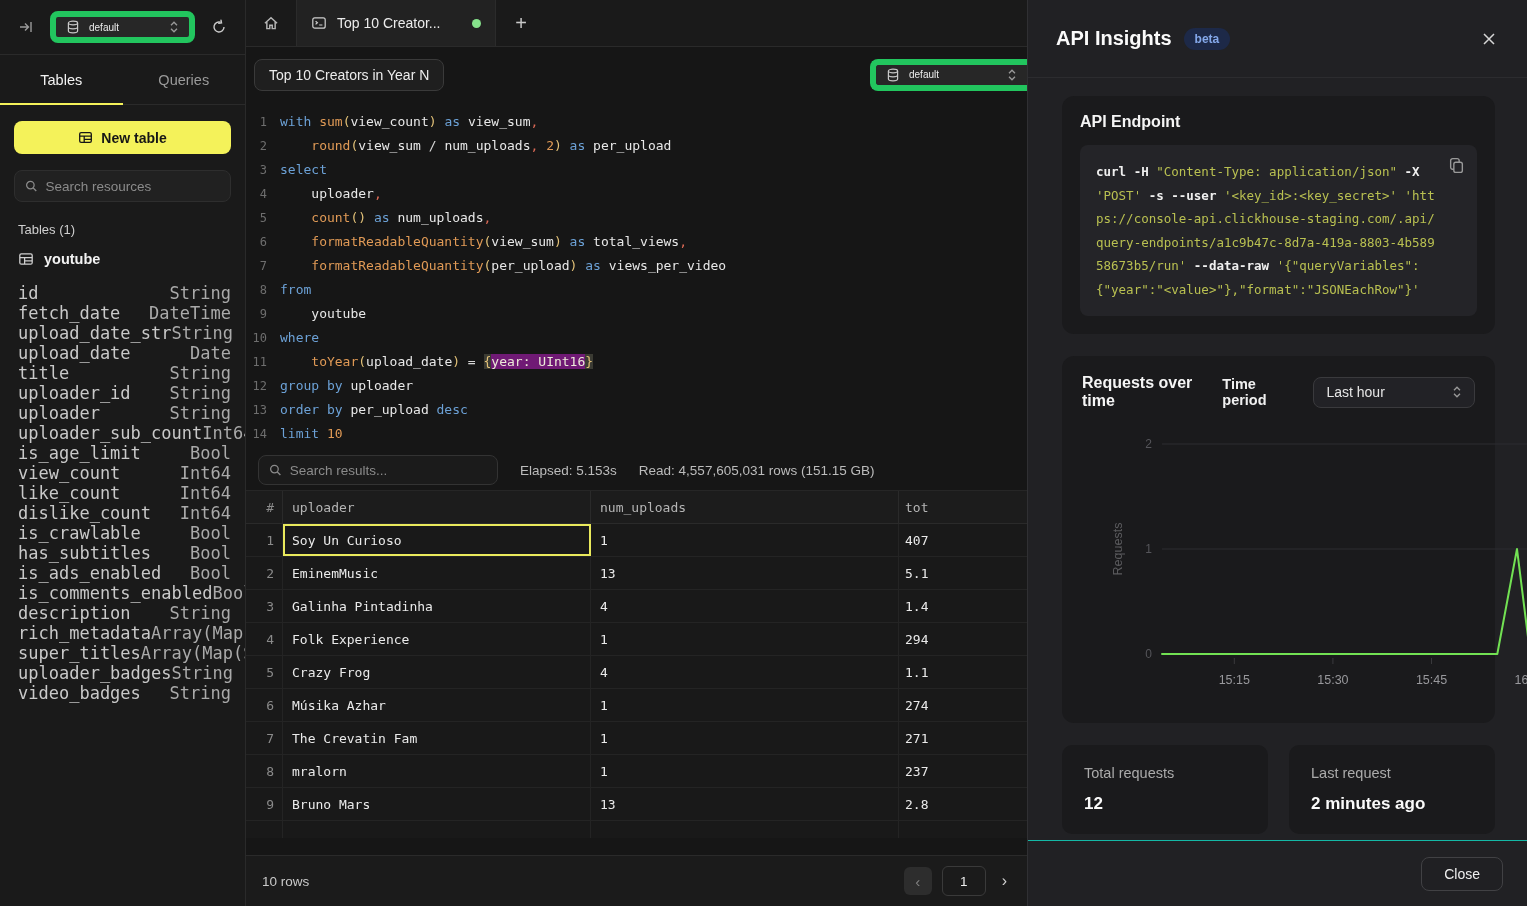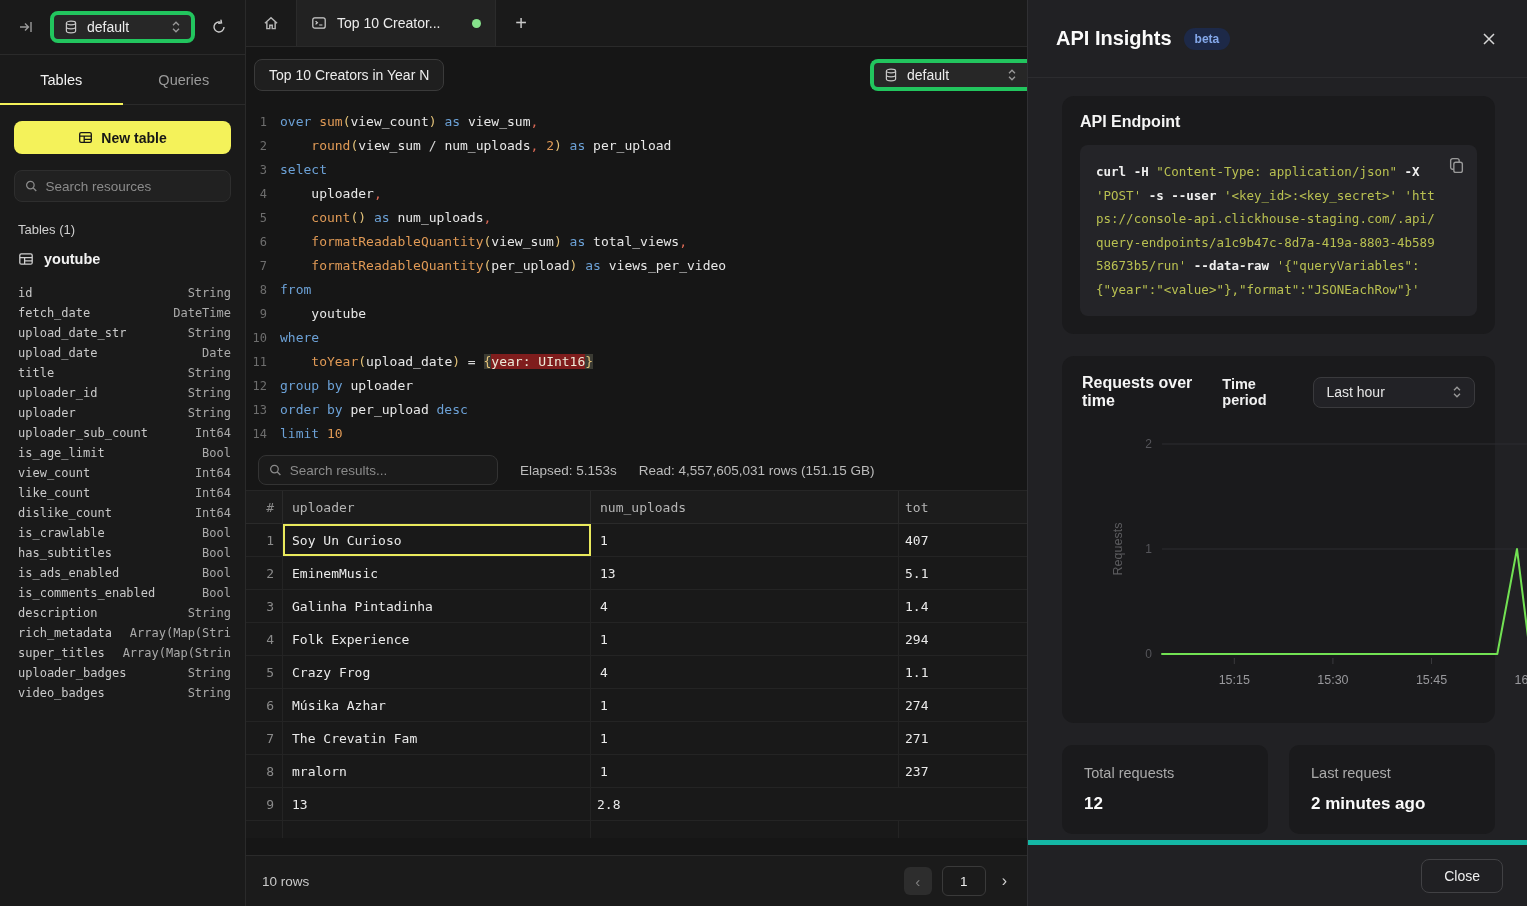--- a/index.html
+++ b/index.html
@@ -4,35 +4,35 @@
 <style>
   * { margin:0; padding:0; box-sizing:border-box; }
   html,body { width:1527px; height:906px; background:#141414; overflow:hidden;
     font-family:"Liberation Sans", sans-serif; color:#e8e8e8; }
   .app { width:1527px; height:906px; display:flex; }
 
   
   .sidebar { width:246px; flex:none; background:#1a1a1a; border-right:1px solid #2a2a2a; display:flex; flex-direction:column; }
   .sidebar-topbar { height:55px; flex:none; display:flex; align-items:center; gap:12px; padding:0 14px; border-bottom:1px solid #2a2a2a; }
   .icon-btn { background:none; border:none; color:#9a9a9a; display:flex; align-items:center; justify-content:center; cursor:pointer; padding:4px; }
-  .chip-select { height:32px; background:#272727; border:4px solid #22c55e; border-radius:8px; display:flex; align-items:center; gap:9px; padding:0 10px; font-size:14px; color:#ececec; cursor:pointer; }
+  .chip-select { height:32px; background:#272727; border:6px solid #22c55e; border-radius:8px; display:flex; align-items:center; gap:9px; padding:0 10px; font-size:10px; color:#ececec; cursor:pointer; }
   .chip-select .grow { flex:1; }
   .sidebar-topbar .chip-select { flex:1; }
   .sidebar-tabs { height:50px; flex:none; display:flex; border-bottom:1px solid #2a2a2a; }
   .s-tab { flex:1; display:flex; align-items:center; justify-content:center; font-size:14.5px; color:#9a9a9a; position:relative; cursor:pointer; }
   .s-tab.active { color:#f2f2f2; }
   .s-tab.active::after { content:""; position:absolute; left:0; right:0; bottom:-1px; height:2px; background:#f4f25a; }
   .sidebar-body { padding:16px 14px 0 14px; overflow:hidden; }
   .new-table-btn { width:100%; height:33px; background:#f4f25a; color:#161616; border:none; border-radius:8px; font-size:14px; font-weight:700; display:flex; align-items:center; justify-content:center; gap:8px; cursor:pointer; font-family:"Liberation Sans", sans-serif; }
   .search-box { margin-top:16px; height:32px; background:#212121; border:1px solid #2e2e2e; border-radius:8px; display:flex; align-items:center; gap:8px; padding:0 10px; }
   .search-box input { background:transparent; border:none; outline:none; color:#d8d8d8; font-size:13.5px; width:100%; font-family:"Liberation Sans", sans-serif; }
   .search-box input::placeholder { color:#8b8b8b; }
   .tables-label { margin-top:20px; font-size:13px; color:#cfcfcf; padding-left:4px; }
   .table-entry { margin-top:14px; display:flex; align-items:center; gap:10px; padding-left:4px; color:#f2f2f2; font-size:14.5px; font-weight:600; cursor:pointer; }
-  .column-list { margin-top:16px; padding-left:4px; font-family:"DejaVu Sans Mono", monospace; font-size:12px; line-height:20px; }
+  .column-list { margin-top:16px; padding-left:4px; font-family:"DejaVu Sans Mono", monospace; font-size:17px; line-height:20px; }
   .col-row { display:flex; justify-content:space-between; cursor:default; }
   .col-name { color:#c9c9c9; }
   .col-type { color:#aaaaaa; }
 
   
   .main { flex:1; min-width:0; background:#161616; display:flex; flex-direction:column; }
   .tabbar { height:47px; flex:none; background:#1a1a1a; border-bottom:1px solid #2a2a2a; display:flex; align-items:stretch; }
   .home-btn { width:50px; display:flex; align-items:center; justify-content:center; color:#b5b5b5; cursor:pointer; }
   .query-tab { width:200px; background:#222222; border-left:1px solid #2b2b2b; border-right:1px solid #2b2b2b; display:flex; align-items:center; gap:10px; padding:0 14px; cursor:pointer; }
   .query-tab .tab-label { font-size:14px; color:#ececec; white-space:nowrap; overflow:hidden; flex:1; }
@@ -43,21 +43,21 @@
   .editor-header .chip-select { width:157px; border-radius:8px 0 0 8px; border-right:none; }
 
   .code-area { flex:none; padding:8px 0 4px 0; font-family:"DejaVu Sans Mono", monospace; font-size:13px; line-height:24px; }
   .code-line { display:flex; }
   .gutter { width:34px; flex:none; text-align:right; padding-right:13px; color:#6e6e6e; font-size:12px; user-select:none; }
   .code-text { white-space:pre; }
   .tk-kw { color:#6ca1d6; } .tk-fn { color:#e09a56; } .tk-br { color:#e2c178; }
   .tk-id { color:#e8e8e8; } .tk-num { color:#e09a56; } .tk-pu { color:#dd6a56; }
   .tk-pl { color:#d8d8d8; }
   .tk-pb { color:#e2c178; background:#3b3b33; }
-  .tk-pt { color:#ecead8; background:#7f1d1d; }
+  .tk-pt { color:#ecead8; background:#701a75; }
 
   .results-toolbar { height:40px; flex:none; display:flex; align-items:center; gap:22px; padding:0 12px; }
   .results-search { width:240px; height:30px; background:#1b1b1b; border:1px solid #333333; border-radius:8px; display:flex; align-items:center; gap:8px; padding:0 10px; }
   .results-search input { background:transparent; border:none; outline:none; color:#d8d8d8; font-size:13.5px; width:100%; font-family:"Liberation Sans", sans-serif; }
   .results-search input::placeholder { color:#8b8b8b; }
   .stat-text { font-size:13.5px; color:#bcbcbc; }
 
   .results-table { flex:1; min-height:0; border-top:1px solid #262626; overflow:hidden; font-family:"DejaVu Sans Mono", monospace; font-size:13px; }
   .t-row { display:grid; grid-template-columns:37px 308px 308px 1fr; height:33px; border-bottom:1px solid #242424; }
   .t-row > div { display:flex; align-items:center; padding-left:9px; border-right:1px solid #242424; overflow:hidden; white-space:nowrap; }
@@ -94,21 +94,21 @@
   .requests-head { display:flex; align-items:center; justify-content:space-between; }
   .time-period { display:flex; align-items:center; gap:14px; }
   .time-period-label { font-size:14.5px; font-weight:700; color:#f0f0f0; }
   .time-select { width:170px; height:31px; background:#222226; border:1px solid #3a3a3d; border-radius:8px; display:flex; align-items:center; padding:0 12px; font-size:14px; color:#e6e6e6; cursor:pointer; }
   .time-select .grow { flex:1; }
   .chart-wrap { margin-top:14px; }
   .stats-row { margin-top:22px; display:flex; gap:21px; }
   .stat-card { flex:1; border-radius:10px; padding:20px 22px; }
   .stat-label { font-size:14.5px; color:#ababab; }
   .stat-value { margin-top:13px; font-size:17px; font-weight:700; color:#fafafa; }
-  .panel-footer { flex:none; height:66px; border-top:5px solid #14b8a6; display:flex; align-items:center; justify-content:flex-end; padding:0 24px; }
+  .panel-footer { flex:none; height:66px; border-top:1px solid #14b8a6; display:flex; align-items:center; justify-content:flex-end; padding:0 24px; }
   .close-btn { background:#202023; border:1px solid #414144; border-radius:8px; color:#efefef; font-size:14px; padding:8px 22px; cursor:pointer; font-family:"Liberation Sans", sans-serif; }
   svg.ic { display:block; }
 </style>
 </head>
 <body>
 
 <div class="app">
 
   <aside class="sidebar">
     <div class="sidebar-topbar">
@@ -288,21 +288,21 @@
         <span class="grow">default</span>
         <svg class="ic" width="10" height="14" viewBox="0 0 10 14" fill="none" stroke="#9a9a9a" stroke-width="1.3">
             <path d="M2 5.2 5 2.2l3 3M2 8.8l3 3 3-3"></path>
           </svg>
       </div>
     </div>
 
     <div class="code-area">
         <div class="code-line">
           <span class="gutter">1</span>
-          <span class="code-text"><span class="tk-kw">over </span><span class="tk-fn">sum</span><span class="tk-br">(</span><span class="tk-id">view_count</span><span class="tk-br">)</span><span class="tk-kw"> as </span><span class="tk-id">view_sum</span><span class="tk-pu">,</span></span>
+          <span class="code-text"><span class="tk-kw">with </span><span class="tk-fn">sum</span><span class="tk-br">(</span><span class="tk-id">view_count</span><span class="tk-br">)</span><span class="tk-kw"> as </span><span class="tk-id">view_sum</span><span class="tk-pu">,</span></span>
         </div>
         <div class="code-line">
           <span class="gutter">2</span>
           <span class="code-text"><span class="tk-pl">    </span><span class="tk-fn">round</span><span class="tk-br">(</span><span class="tk-id">view_sum</span><span class="tk-pl"> / </span><span class="tk-id">num_uploads</span><span class="tk-pu">,</span><span class="tk-num"> 2</span><span class="tk-br">)</span><span class="tk-kw"> as </span><span class="tk-id">per_upload</span></span>
         </div>
         <div class="code-line">
           <span class="gutter">3</span>
           <span class="code-text"><span class="tk-kw">select</span></span>
         </div>
         <div class="code-line">
@@ -414,20 +414,21 @@
             <div>271</div>
           </div>
           <div class="t-row">
             <div class="cell-n">8</div>
             <div>mralorn</div>
             <div>1</div>
             <div>237</div>
           </div>
           <div class="t-row">
             <div class="cell-n">9</div>
+            <div>Bruno Mars</div>
             <div>13</div>
             <div>2.8</div>
           </div>
           <div class="t-row partial">
             <div class="cell-n"></div>
             <div></div>
             <div></div>
             <div></div>
           </div>
         </div>

